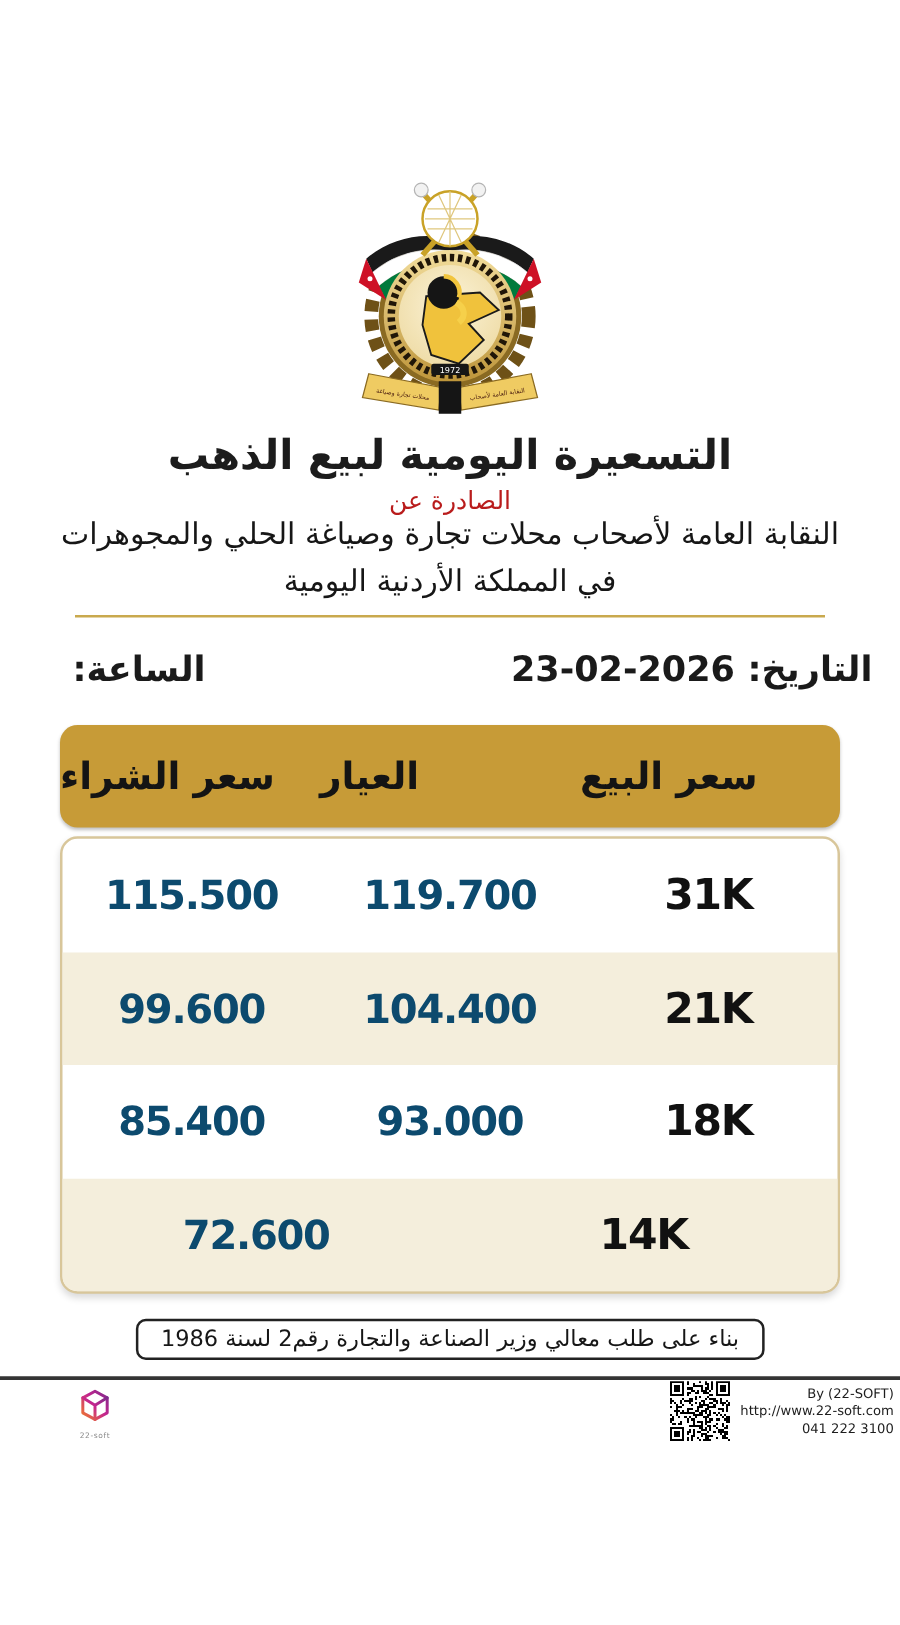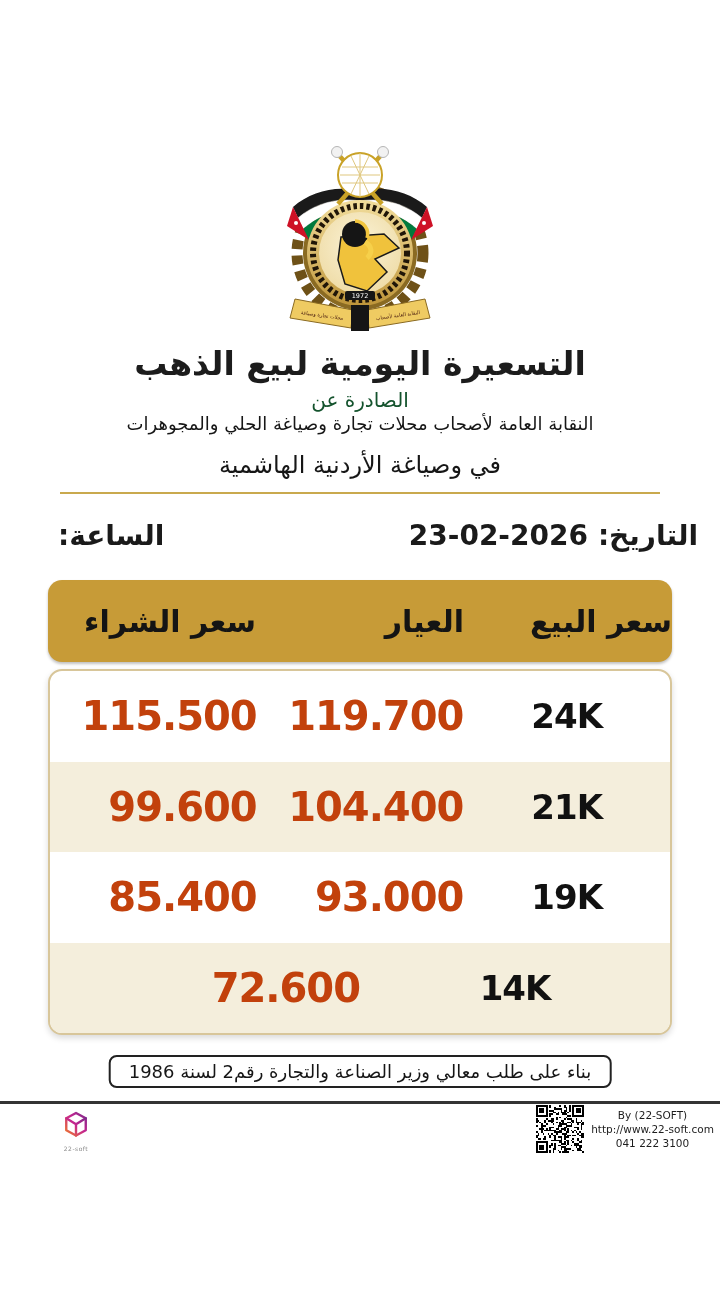--- a/index.html
+++ b/index.html
@@ -3,50 +3,50 @@
 <meta charset="utf-8">
 <style>
   html,body{margin:0;padding:0;background:#fff;}
   .page{position:relative;width:720px;height:1300px;background:#ffffff;overflow:hidden;
         font-family:"DejaVu Sans",sans-serif;direction:rtl;color:#1a1a1a;border-radius:13px;}
   .abs{position:absolute;}
   
   .emblem{left:285px;top:141px;width:150px;height:192px;}
   
   .title{left:0;top:329px;width:720px;text-align:center;font-size:33px;font-weight:600;color:#1c1c1c;white-space:nowrap;margin-top:15px;}
-  .sub1{left:0;top:388px;width:720px;text-align:center;font-size:20px;color:#14532d;}
-  .sub2{left:0;top:413px;width:720px;text-align:center;font-size:18px;color:#161616;white-space:nowrap;}
+  .sub1{left:0;top:388px;width:720px;text-align:center;font-size:20px;color:#b91c1c;}
+  .sub2{left:0;top:413px;width:720px;text-align:center;font-size:24px;color:#161616;white-space:nowrap;}
   .sub3{left:0;top:451px;width:720px;text-align:center;font-size:24px;color:#161616;}
   .gold-rule{left:60px;top:492px;width:600px;height:2px;background:#c9a94e;}
   
   .dt-row{left:0;top:511px;width:720px;height:48px;display:flex;align-items:center;
           justify-content:space-between;padding:0 58px 0 58px;box-sizing:border-box;
           font-size:28px;font-weight:bold;}
   .dt-row .dt-group{display:flex;gap:10px;align-items:baseline;white-space:nowrap;}
   .dt-row .right{margin-right:-36px;}
   
   .thead{left:48px;top:580px;width:624px;height:82px;background:#c79b37;border-radius:14px;
          display:flex;align-items:center;box-shadow:0 2px 3px rgba(0,0,0,.25);}
   .tbody{left:48px;top:669px;width:624px;height:366px;background:#fff;border:2px solid #d8c69a;
          border-radius:14px;box-sizing:border-box;overflow:hidden;display:flex;flex-direction:column;
          box-shadow:0 3px 6px rgba(0,0,0,.15);}
   .trow{flex:1;display:flex;align-items:center;}
   .trow.alt{background:#f4eedc;}
   .cell{flex:1;text-align:center;}
-  .hcell{flex:1;text-align:right;font-size:30px;font-weight:bold;color:#141414;}
-  .num{font-size:40px;font-weight:bold;letter-spacing:-1px;color:#c2410c;text-align:right;}
+  .hcell{flex:1;text-align:left;font-size:30px;font-weight:bold;color:#141414;}
+  .num{font-size:32px;font-weight:bold;letter-spacing:-1px;color:#0c4a6e;}
   .karat{font-size:34px;font-weight:bold;letter-spacing:-1px;color:#111;}
   
   .note-box{left:50%;top:1055px;transform:translateX(-50%);border:2px solid #222;border-radius:8px;
             padding:4px 18px;font-size:18px;white-space:nowrap;color:#161616;background:#fff;}
   .divider{left:0;top:1101px;width:720px;height:3px;background:#343434;}
   .cube-wrap{left:52px;top:1110px;width:48px;text-align:center;direction:ltr;}
   .cube-caption{font-size:6px;color:#8a8a8a;margin-top:1px;letter-spacing:.5px;}
   .qr{left:536px;top:1105px;width:48px;height:48px;}
-  .credit{left:590px;top:1108px;width:125px;direction:ltr;text-align:center;
+  .credit{left:590px;top:1108px;width:125px;direction:ltr;text-align:right;
           font-size:10.5px;line-height:14px;color:#1d1d1d;white-space:nowrap;}
   svg text{font-family:"DejaVu Sans",sans-serif;}
 </style>
 </head>
 <body>
 
 <div class="page">
 
   <div class="abs emblem">
     <svg viewBox="0 0 150 192" width="150" height="192">
@@ -110,52 +110,52 @@
       <path d="M140,158 L82,169 L84,187 L145,177 Z" fill="#EFCB62" stroke="#8A6A22"></path>
       <rect x="66" y="164" width="18" height="26" fill="#151515"></rect>
       <text x="113" y="176" font-size="5" fill="#4a1d10" text-anchor="middle" transform="rotate(-8 113 176)">النقابة العامة لأصحاب</text>
       <text x="37" y="176" font-size="5" fill="#4a1d10" text-anchor="middle" transform="rotate(8 37 176)">محلات تجارة وصياغة</text>
     </svg>
   </div>
 
   <div class="abs title">التسعيرة اليومية لبيع الذهب</div>
   <div class="abs sub1">الصادرة عن</div>
   <div class="abs sub2">النقابة العامة لأصحاب محلات تجارة وصياغة الحلي والمجوهرات</div>
-  <div class="abs sub3">في وصياغة الأردنية الهاشمية</div>
+  <div class="abs sub3">في المملكة الأردنية اليومية</div>
   <div class="abs gold-rule"></div>
 
   <div class="abs dt-row">
     <div class="dt-group right">
       <span>التاريخ:</span>
       <span dir="ltr">23-02-2026</span>
     </div>
     <div class="dt-group">
       <span>الساعة:</span>
     </div>
   </div>
 
   <div class="abs thead">
     <div class="hcell">سعر البيع</div>
     <div class="hcell">العيار</div>
     <div class="hcell">سعر الشراء</div>
   </div>
 
   <div class="abs tbody">
     <div class="trow">
-      <div class="cell karat">24K</div>
+      <div class="cell karat">31K</div>
       <div class="cell num">119.700</div>
       <div class="cell num">115.500</div>
     </div>
     <div class="trow alt">
       <div class="cell karat">21K</div>
       <div class="cell num">104.400</div>
       <div class="cell num">99.600</div>
     </div>
     <div class="trow">
-      <div class="cell karat">19K</div>
+      <div class="cell karat">18K</div>
       <div class="cell num">93.000</div>
       <div class="cell num">85.400</div>
     </div>
     <div class="trow alt">
       <div class="cell karat">14K</div>
       <div class="cell num">72.600</div>
     </div>
   </div>
 
   <div class="abs note-box">بناء على طلب معالي وزير الصناعة والتجارة رقم2 لسنة 1986</div>

